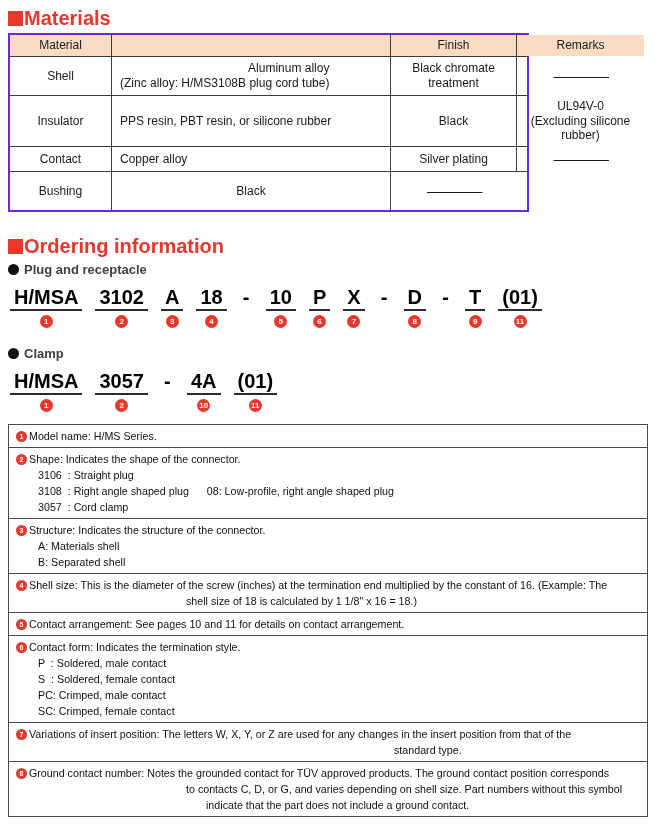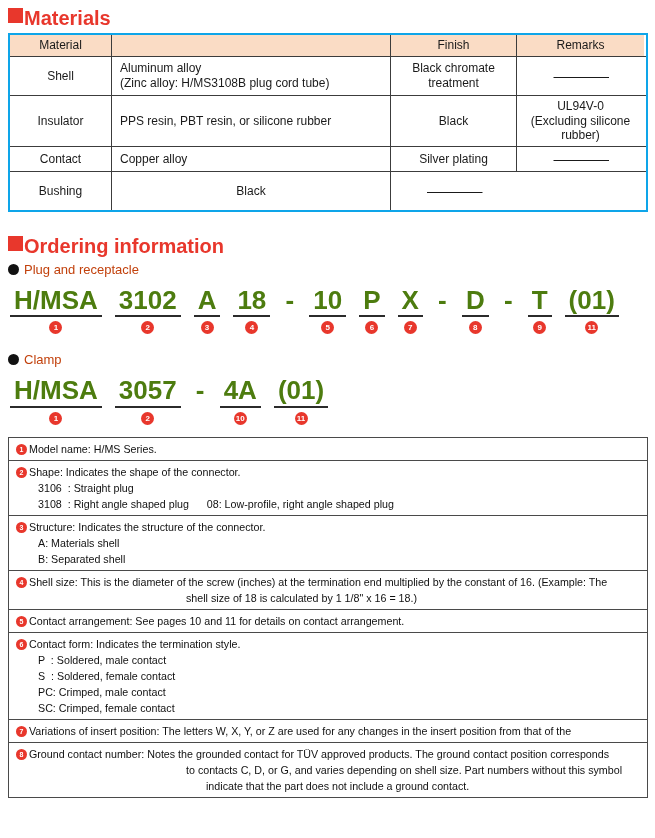--- a/index.html
+++ b/index.html
@@ -6,49 +6,49 @@
   html,body { background:#ffffff; }
   body {
     width:655px; height:838px;
     font-family:"Liberation Sans","DejaVu Sans",sans-serif;
     color:#1a1a1a;
     padding:8px 7px 0 8px;
     overflow:hidden;
   }
 
   
-  .sec-title { display:flex; margin-bottom:5px; }
+  .sec-title { display:flex; align-items:center; margin-bottom:5px; }
   .red-square { width:15px; height:15px; background:#e8372c; display:inline-block; flex:0 0 auto; }
   .sec-title h1 { color:#e8372c; font-size:20px; font-weight:bold; letter-spacing:0; line-height:1; margin-left:1px; }
 
   .sub-title { display:flex; align-items:center; margin:6px 0 4px 0; }
   .black-dot { width:11px; height:11px; border-radius:50%; background:#111; display:inline-block; margin-right:5px; flex:0 0 auto; }
-  .sub-title h2 { font-size:13px; font-weight:normal; color:#c2410c; }
-
-  
-  .mtable { border:2px solid #0ea5e9; width:640px; }
+  .sub-title h2 { font-size:13px; font-weight:bold; color:#404040; }
+
+  
+  .mtable { border:2px solid #6d28d9; width:521px; }
   .trow { display:grid; grid-template-columns:102px 279px 126px 127px; }
   .tc {
     border-right:1px solid #3c3c3c;
     font-size:12px; line-height:1.22;
     display:flex; align-items:center; justify-content:center;
     text-align:center; padding:3px 4px; white-space:pre-line;
   }
   .tc:last-child { border-right:none; }
   .tbody .trow { border-top:1px solid #3c3c3c; }
   .thead .tc { background:#fadcc5; min-height:21px; }
-  .c-desc { justify-content:flex-start; text-align:left; padding-left:8px; }
+  .c-desc { justify-content:flex-start; text-align:right; padding-left:8px; }
   .c-rem.dash { letter-spacing:-1.5px; font-size:15px; font-weight:normal; }
   .r-shell { min-height:39px; } .r-std { min-height:19px; }
 
   
   .code-row { display:flex; align-items:flex-start; gap:13px; margin:10px 0 0 2px; }
   .code-seg { text-align:center; }
   .code-text {
-    font-size:26px; font-weight:bold; color:#4d7c0f; line-height:1.05;
+    font-size:20px; font-weight:bold; color:#000000; line-height:1.05;
     padding:0 4px 1px 4px; border-bottom:2px solid #2b2b2b;
     font-family:"Liberation Sans","DejaVu Sans",sans-serif;
   }
   .code-seg.dash .code-text { border-bottom:none; padding:0 1px 1px 1px; }
   .code-circle {
     width:13px; height:13px; border-radius:50%; background:#e8372c;
     color:#fff; font-size:8px; font-weight:bold; line-height:13px;
     text-align:center; margin:4px auto 0 auto;
   }
   .code-circle:empty { visibility:hidden; }
@@ -240,20 +240,21 @@
   </div>
 
 <div class="notes">
   <div class="note">
       <div class="note-line"><span class="nbadge">1</span><span>Model name: H/MS Series.</span></div>
     </div>
   <div class="note">
       <div class="note-line"><span class="nbadge">2</span><span>Shape: Indicates the shape of the connector.</span></div>
       <div class="note-line sub"><span>3106  : Straight plug</span></div>
       <div class="note-line sub"><span>3108  : Right angle shaped plug      08: Low-profile, right angle shaped plug</span></div>
+      <div class="note-line sub"><span>3057  : Cord clamp</span></div>
     </div>
   <div class="note">
       <div class="note-line"><span class="nbadge">3</span><span>Structure: Indicates the structure of the connector.</span></div>
       <div class="note-line sub"><span>A: Materials shell</span></div>
       <div class="note-line sub"><span>B: Separated shell</span></div>
     </div>
   <div class="note">
       <div class="note-line"><span class="nbadge">4</span><span>Shell size: This is the diameter of the screw (inches) at the termination end multiplied by the constant of 16. (Example: The</span></div>
       <div class="note-line ind-a"><span>shell size of 18 is calculated by 1 1/8" x 16 = 18.)</span></div>
     </div>
@@ -262,20 +263,21 @@
     </div>
   <div class="note">
       <div class="note-line"><span class="nbadge">6</span><span>Contact form: Indicates the termination style.</span></div>
       <div class="note-line sub"><span>P  : Soldered, male contact</span></div>
       <div class="note-line sub"><span>S  : Soldered, female contact</span></div>
       <div class="note-line sub"><span>PC: Crimped, male contact</span></div>
       <div class="note-line sub"><span>SC: Crimped, female contact</span></div>
     </div>
   <div class="note">
       <div class="note-line"><span class="nbadge">7</span><span>Variations of insert position: The letters W, X, Y, or Z are used for any changes in the insert position from that of the</span></div>
+      <div class="note-line ind-c"><span>standard type.</span></div>
     </div>
   <div class="note">
       <div class="note-line"><span class="nbadge">8</span><span>Ground contact number: Notes the grounded contact for TÜV approved products. The ground contact position corresponds</span></div>
       <div class="note-line ind-a"><span>to contacts C, D, or G, and varies depending on shell size. Part numbers without this symbol</span></div>
       <div class="note-line ind-b"><span>indicate that the part does not include a ground contact.</span></div>
     </div>
 
 </div>
 
 </body></html>

